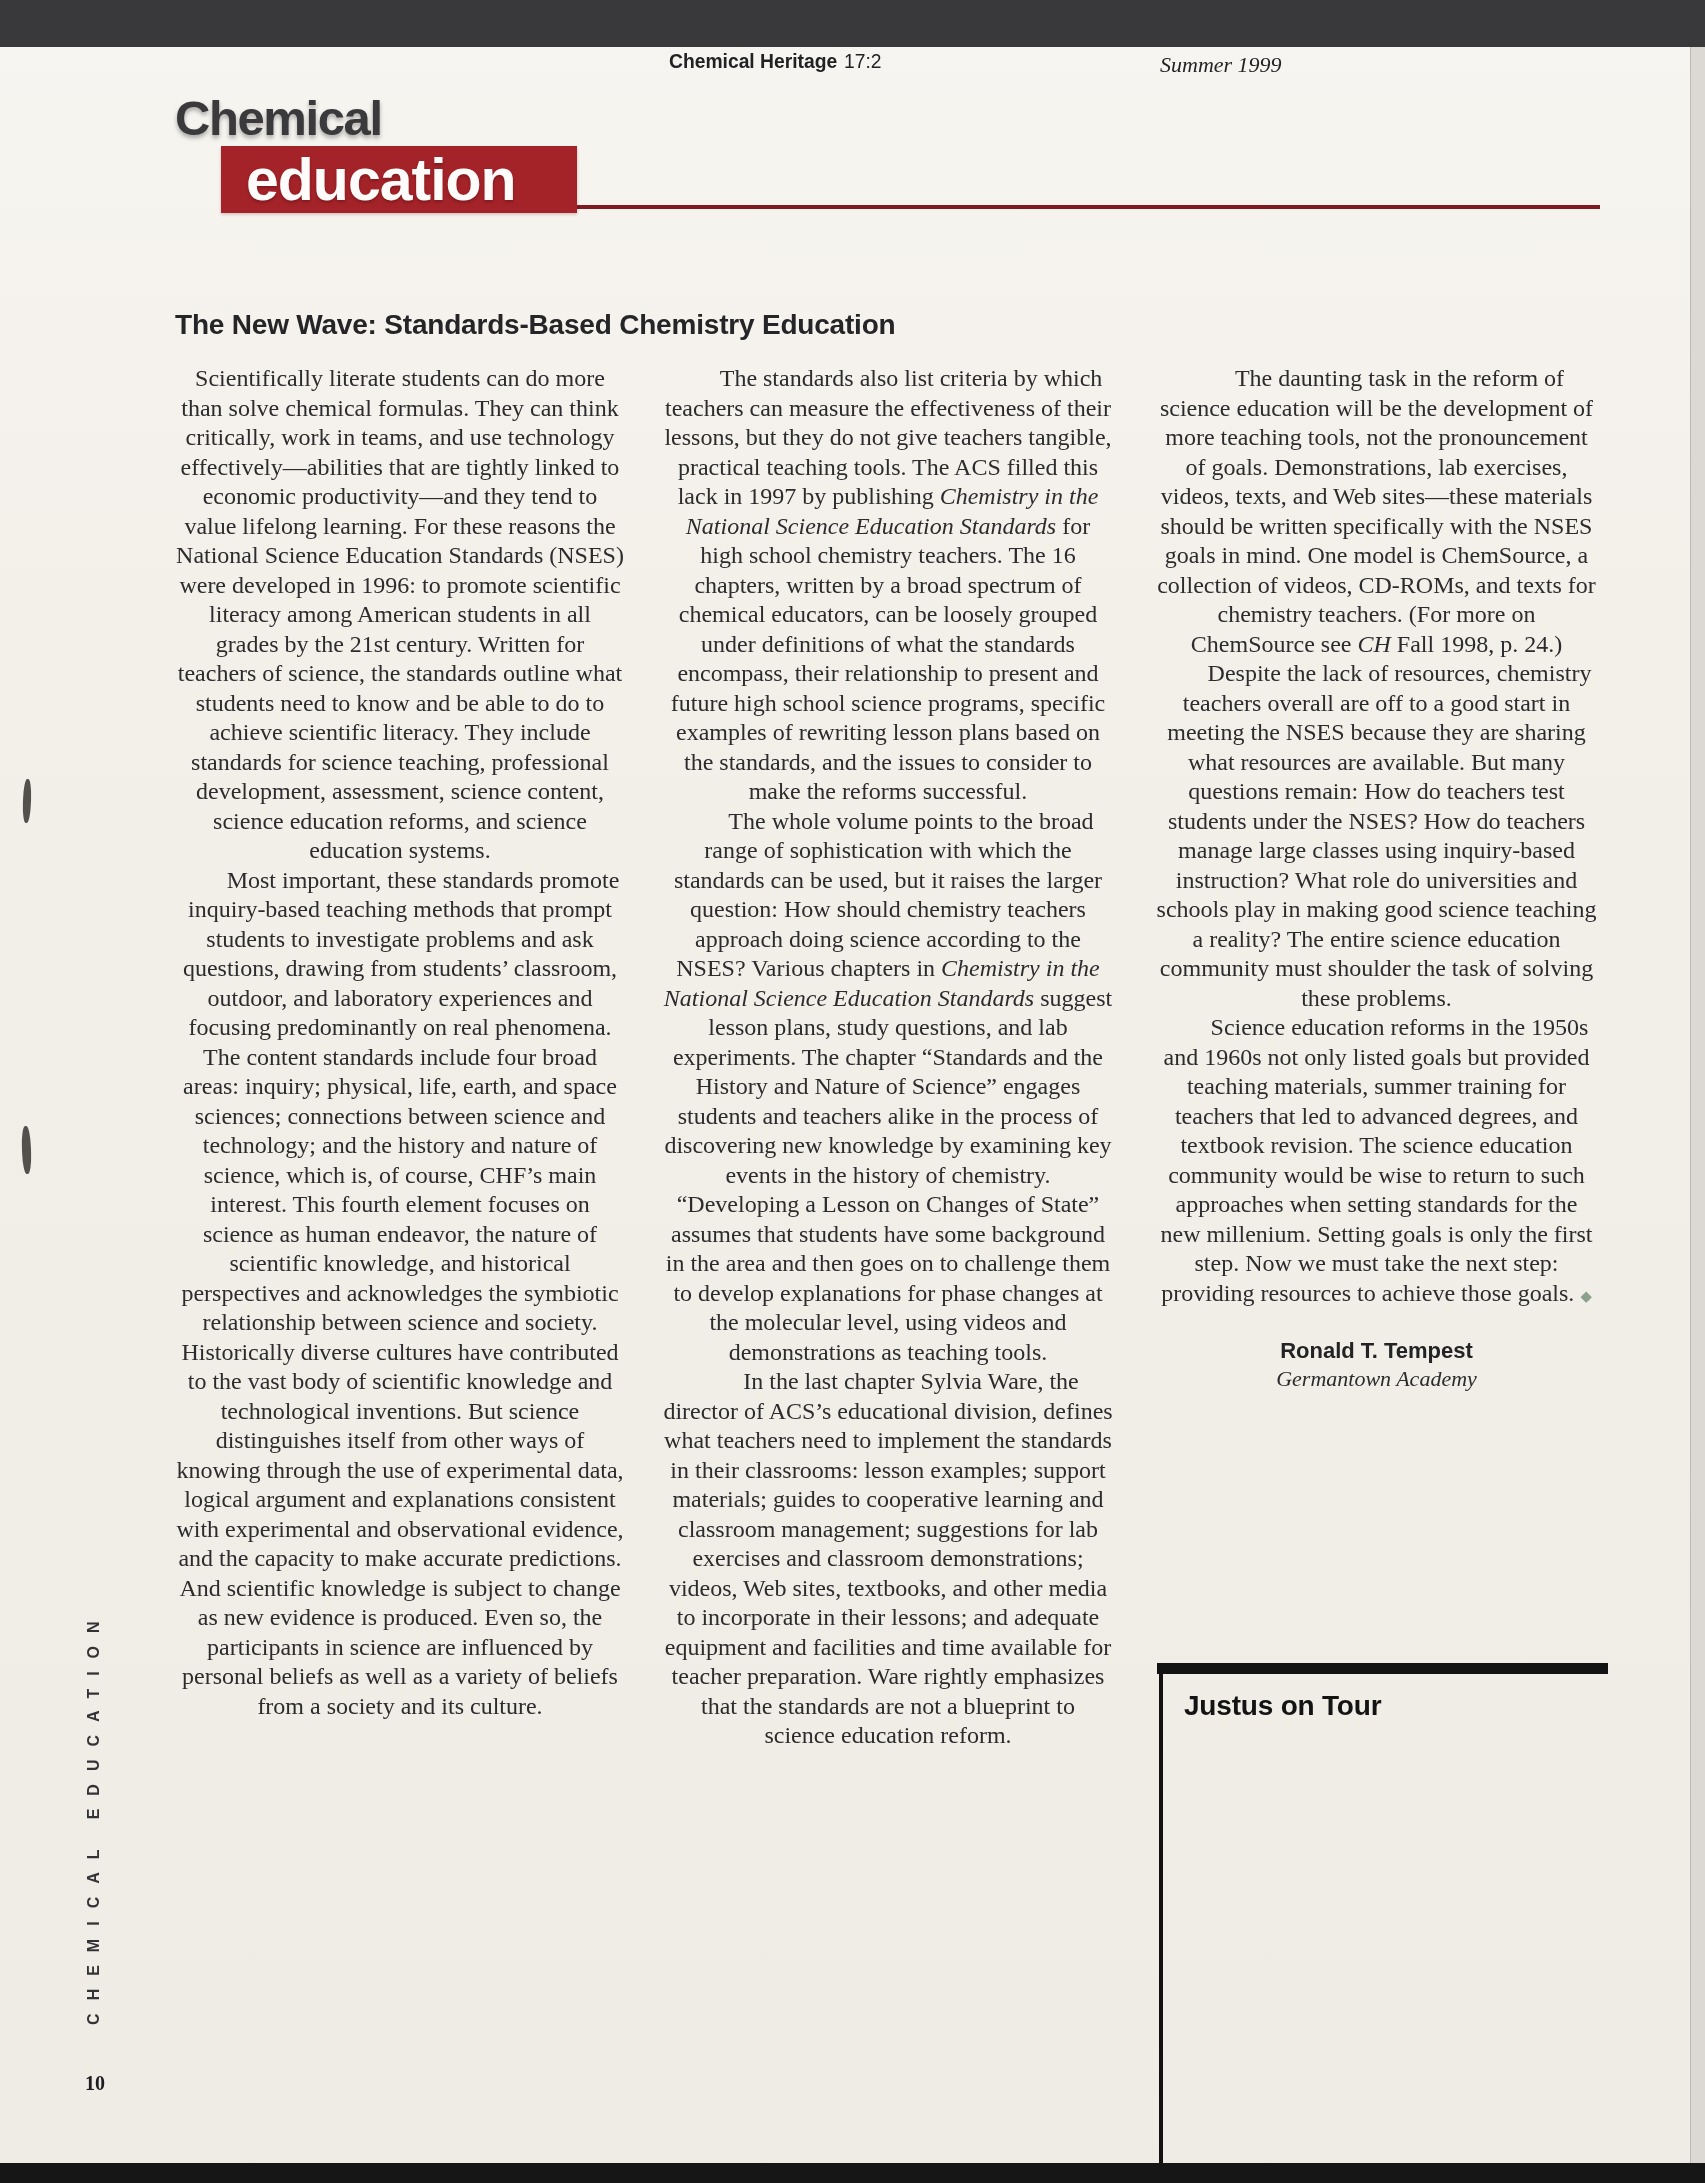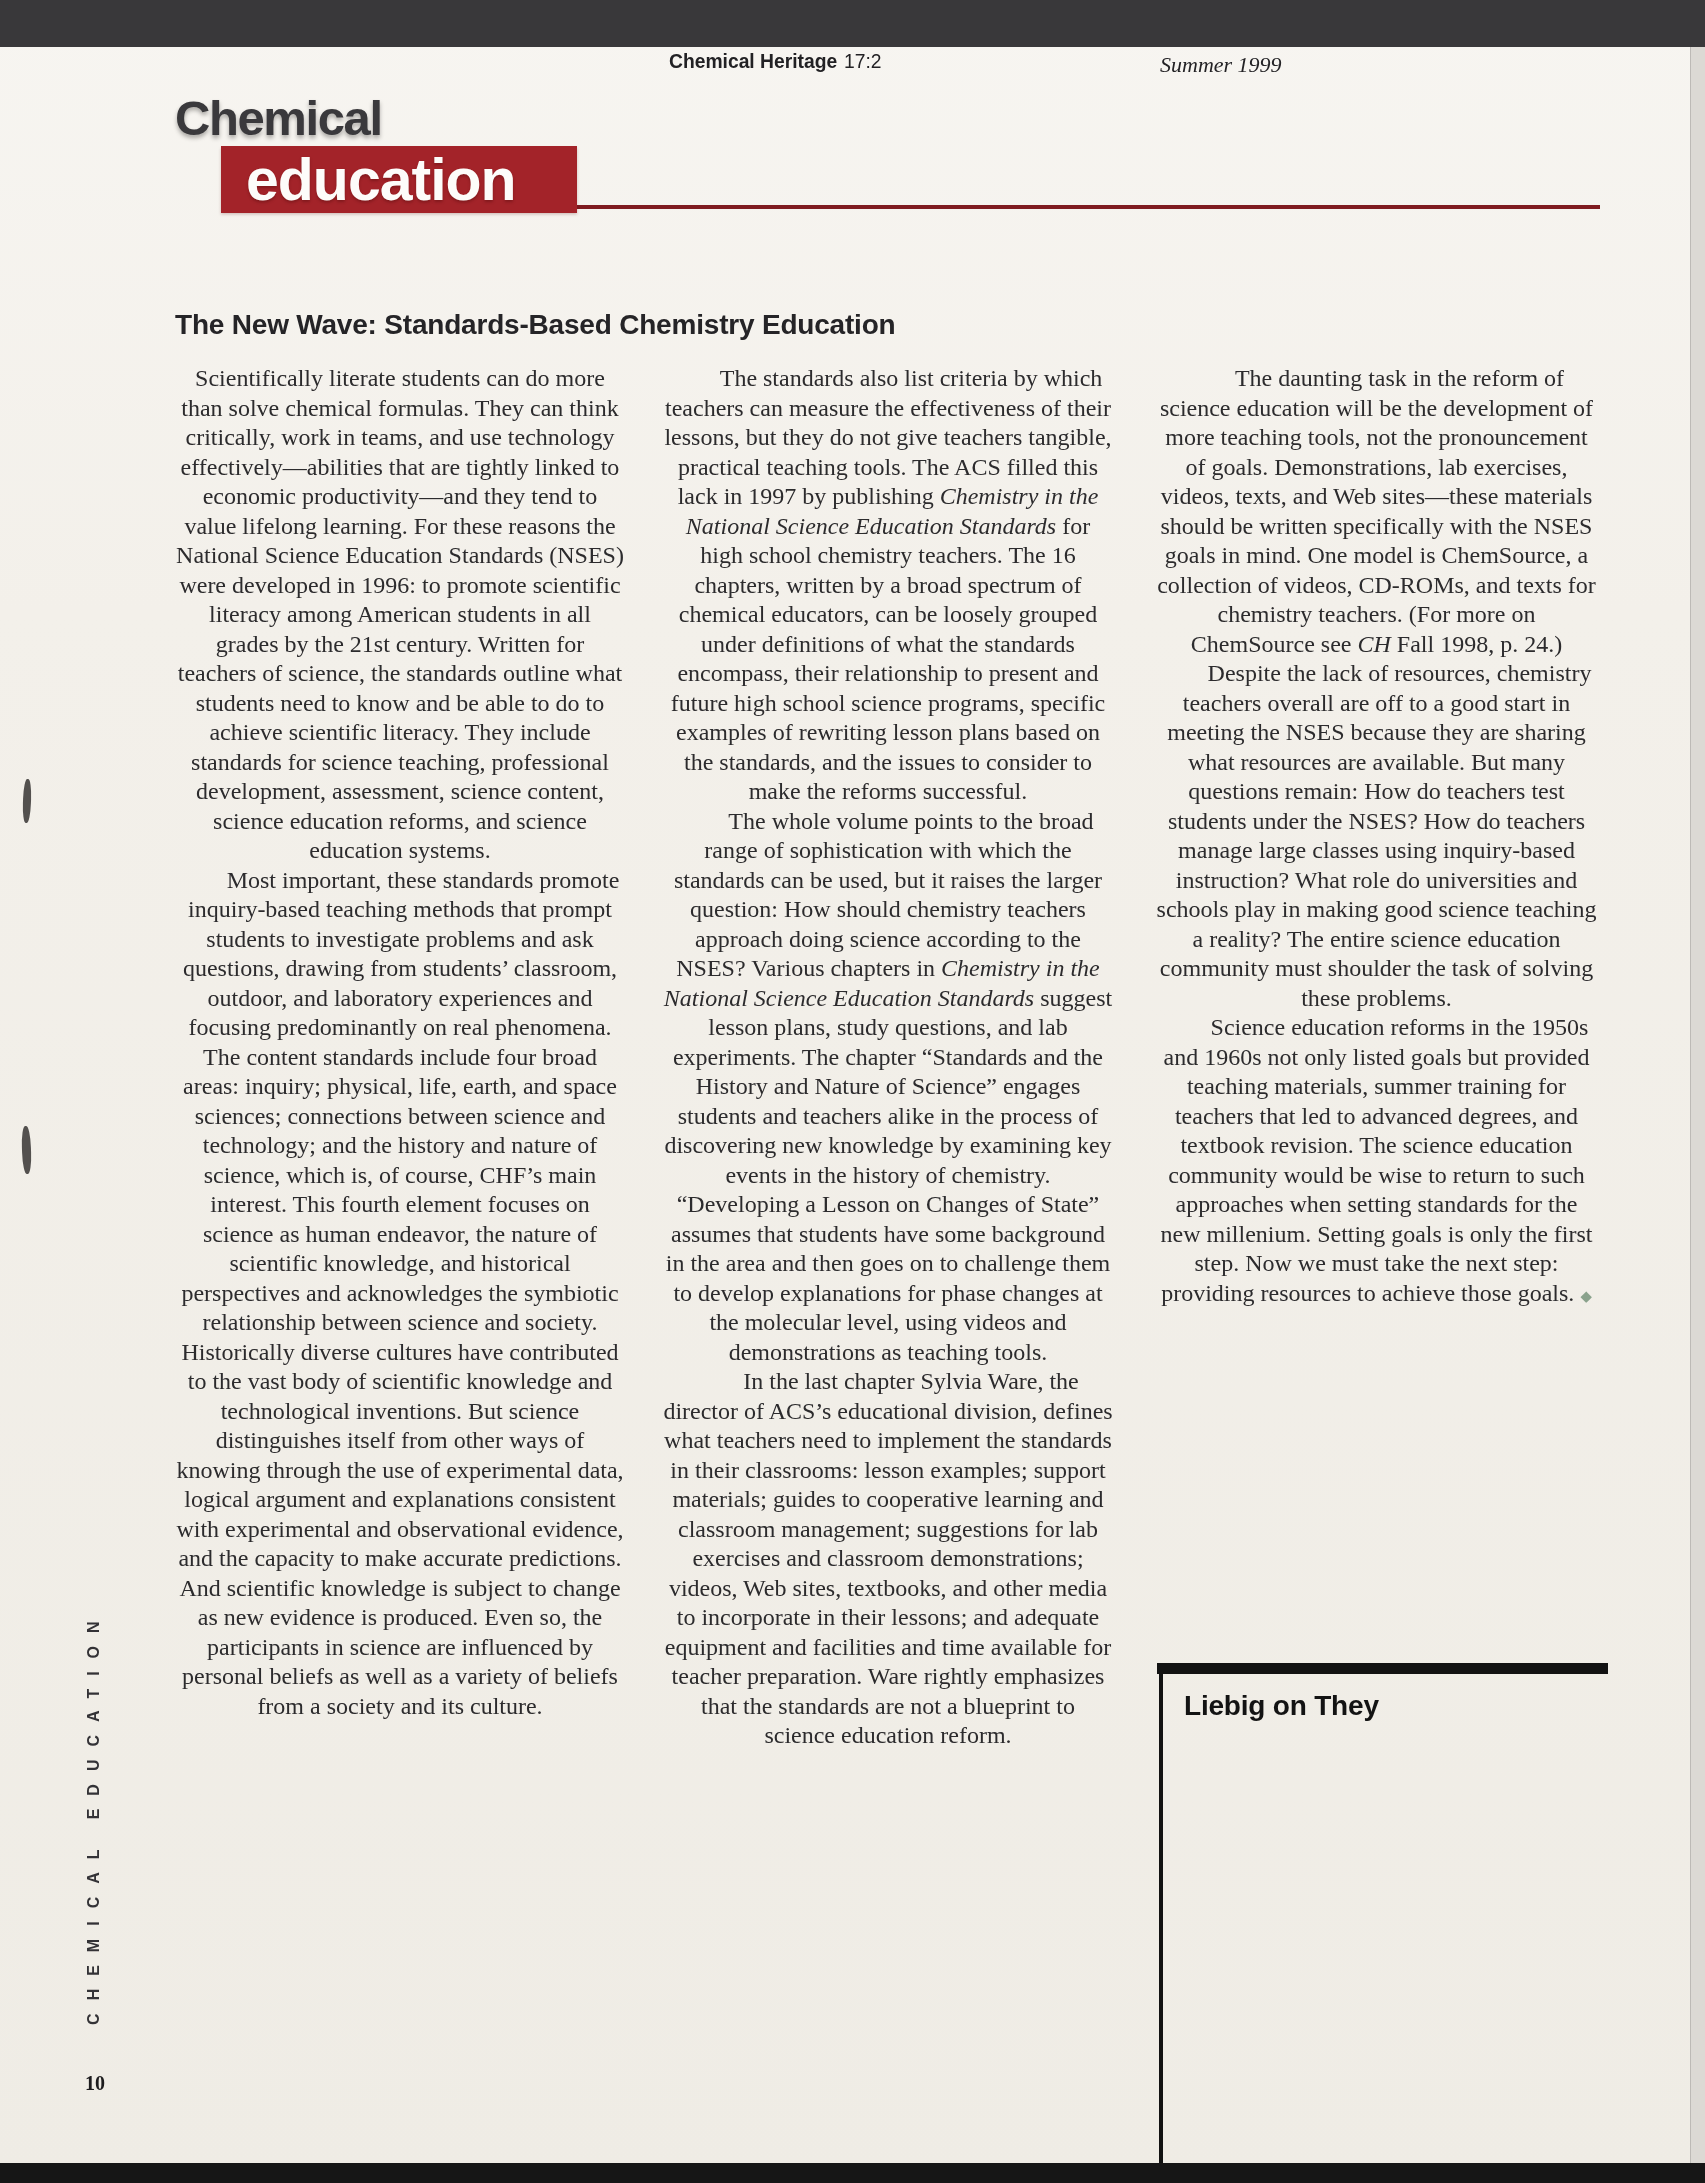--- a/index.html
+++ b/index.html
@@ -123,27 +123,31 @@
     </div>
   <div class="col col-1">
       <p class="para indent"><span>The standards also list criteria by which teachers can measure the effectiveness of their lessons, but they do not give teachers tangible, practical teaching tools. The ACS filled this lack in 1997 by publishing </span><span class="i">Chemistry in the National Science Education Standards</span><span> for high school chemistry teachers. The 16 chapters, written by a broad spectrum of chemical educators, can be loosely grouped under definitions of what the standards encompass, their relationship to present and future high school science programs, specific examples of rewriting lesson plans based on the standards, and the issues to consider to make the reforms successful.</span></p>
       <p class="para indent"><span>The whole volume points to the broad range of sophistication with which the standards can be used, but it raises the larger question: How should chemistry teachers approach doing science according to the NSES? Various chapters in </span><span class="i">Chemistry in the National Science Education Standards</span><span> suggest lesson plans, study questions, and lab experiments. The chapter “Standards and the History and Nature of Science” engages students and teachers alike in the process of discovering new knowledge by examining key events in the history of chemistry. “Developing a Lesson on Changes of State” assumes that students have some background in the area and then goes on to challenge them to develop explanations for phase changes at the molecular level, using videos and demonstrations as teaching tools.</span></p>
       <p class="para indent"><span>In the last chapter Sylvia Ware, the director of ACS’s educational division, defines what teachers need to implement the standards in their classrooms: lesson examples; support materials; guides to cooperative learning and classroom management; suggestions for lab exercises and classroom demonstrations; videos, Web sites, textbooks, and other media to incorporate in their lessons; and adequate equipment and facilities and time available for teacher preparation. Ware rightly emphasizes that the standards are not a blueprint to science education reform.</span></p>
     </div>
   <div class="col col-2">
   <p class="para indent"><span>The daunting task in the reform of science education will be the development of more teaching tools, not the pronouncement of goals. Demonstrations, lab exercises, videos, texts, and Web sites—these materials should be written specifically with the NSES goals in mind. One model is ChemSource, a collection of videos, CD-ROMs, and texts for chemistry teachers. (For more on ChemSource see </span><span class="i">CH</span><span> Fall 1998, p. 24.)</span></p>
       <p class="para indent"><span>Despite the lack of resources, chemistry teachers overall are off to a good start in meeting the NSES because they are sharing what resources are available. But many questions remain: How do teachers test students under the NSES? How do teachers manage large classes using inquiry-based instruction? What role do universities and schools play in making good science teaching a reality? The entire science education community must shoulder the task of solving these problems.</span></p>
       <p class="para indent"><span>Science education reforms in the 1950s and 1960s not only listed goals but provided teaching materials, summer training for teachers that led to advanced degrees, and textbook revision. The science education community would be wise to return to such approaches when setting standards for the new millenium. Setting goals is only the first step. Now we must take the next step: providing resources to achieve those goals. </span><span class="orn">◆</span></p>
+      <div class="byline">
+        <div class="author">Ronald T. Tempest</div>
+        <div class="affil">Germantown Academy</div>
+      </div>
     </div>
 </div>
 
 <div class="liebig">
   <div class="box-toprule"></div>
   <div class="box-leftrule"></div>
-  <div class="box-title">Liebig on They</div>
+  <div class="box-title">Justus on Tour</div>
 </div>
 
 <div class="vlabel">CHEMICAL EDUCATION</div>
 <div class="pagenum">10</div>
 
 <div class="artifact a1"></div>
 <div class="artifact a2"></div>
 <div class="bottombar"></div>
 
 

